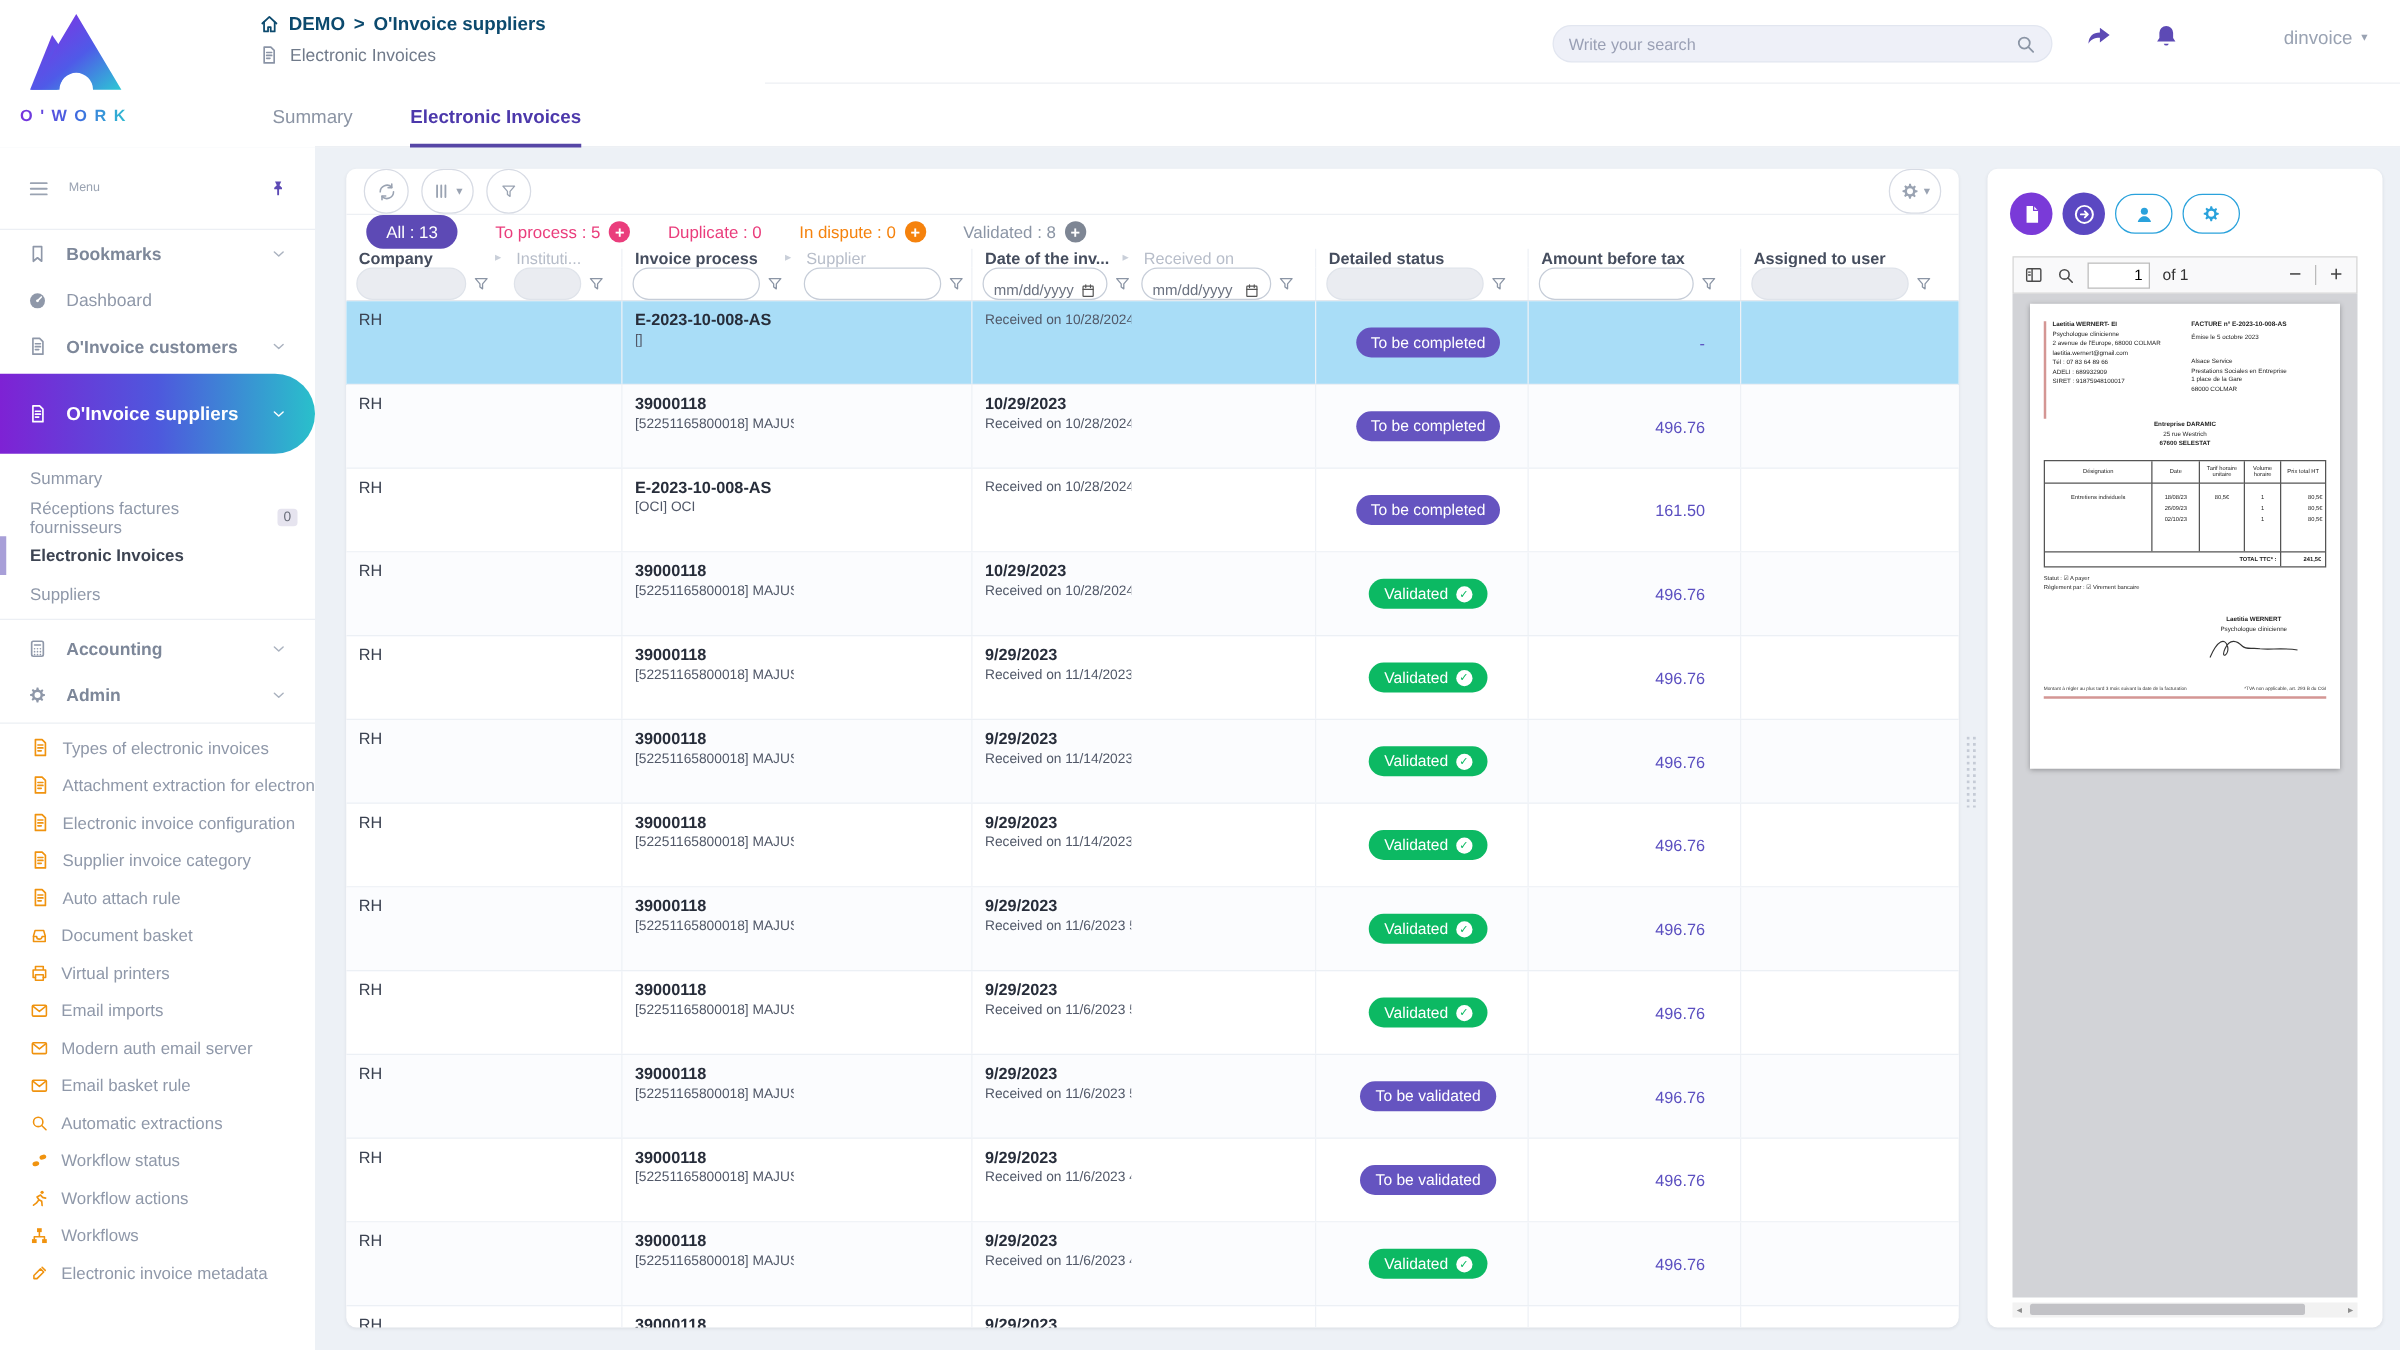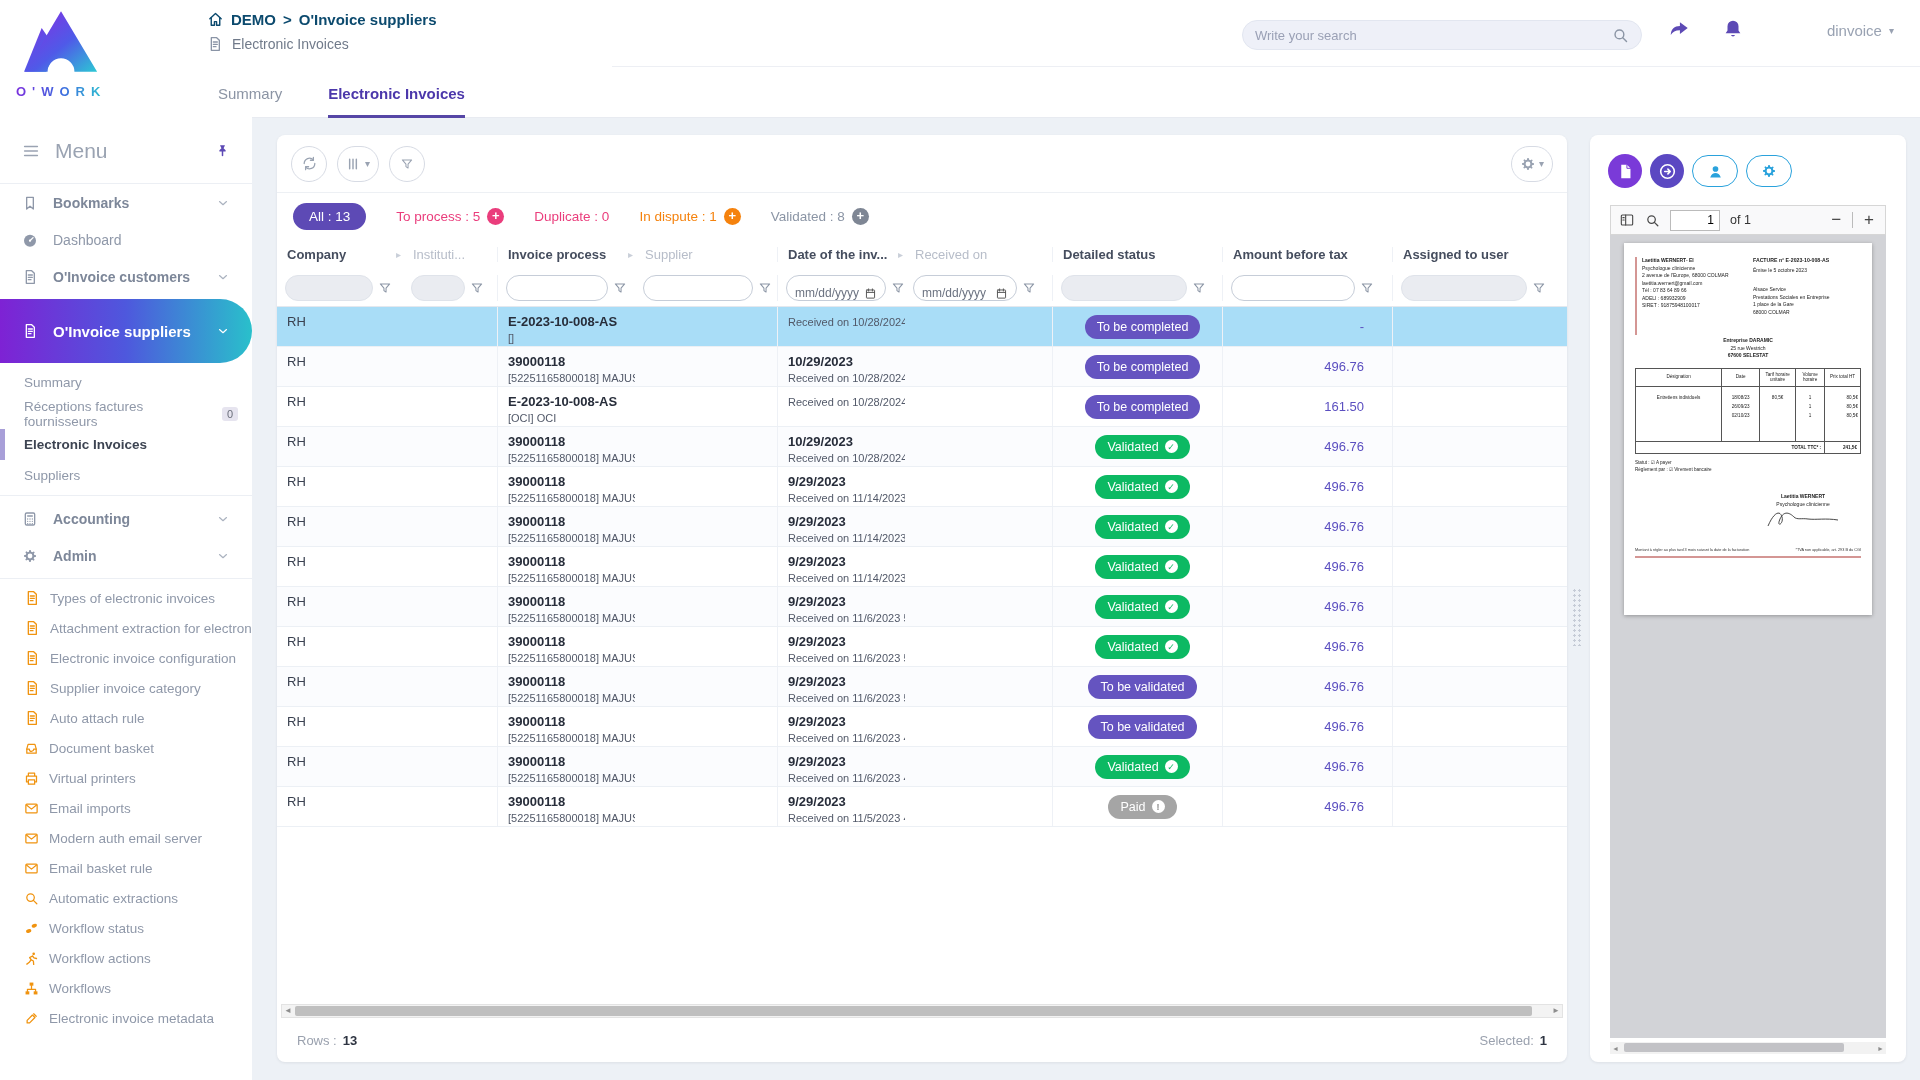--- a/index.html
+++ b/index.html
@@ -25,21 +25,21 @@
   #search input::placeholder{color:#9aa0b5}
   .top-ic{position:absolute;top:18px;color:#5d4ab5;cursor:pointer}
   #user-menu{position:absolute;right:26px;top:22px;font-size:15px;color:#99a2b2;display:flex;gap:7px;align-items:center;cursor:pointer}
   #page-tabs{position:absolute;left:218px;bottom:0;display:flex;gap:46px}
   .ptab{font-size:15px;color:#8b94a4;padding-bottom:13px;cursor:pointer}
   .ptab.act{color:#4c38ab;font-weight:bold;border-bottom:3px solid #5646a6}
 
   
   #sidebar{position:absolute;left:0;top:118px;width:252px;height:962px;background:#fff;overflow:hidden}
   .sb-menu{height:66px;display:flex;align-items:center;padding:0 22px;border-bottom:1px solid #eceff4;color:#9aa3b2}
-  .sb-menu .lbl{font-size:21px;margin-left:15px;flex:1}
+  .sb-menu .lbl{font-size:10px;margin-left:15px;flex:1}
   .sb-item{height:37px;display:flex;align-items:center;padding:0 22px;font-size:14px;color:#8f98a9;cursor:pointer}
   .sb-item .lbl{margin-left:15px;flex:1;white-space:nowrap}
   .sb-item.b .lbl{font-weight:bold;color:#7d8799}
   .sb-active{height:64px;display:flex;align-items:center;padding:0 22px;margin:4px 0;cursor:pointer;
     background:linear-gradient(90deg,#7e22d4,#4e58dd,#29c0cb);color:#fff;border-radius:0 32px 32px 0}
   .sb-active .lbl{margin-left:15px;flex:1;font-weight:bold;font-size:15px}
   .sb-sub{height:31px;display:flex;align-items:center;padding:0 14px 0 24px;font-size:13.5px;color:#8f98a9;cursor:pointer;position:relative}
   .sb-sub.act{color:#3d4452;font-weight:bold}
   .sb-sub.act::before{content:"";position:absolute;left:0;top:0;bottom:0;width:5px;background:#a89fd8}
   .sb-sub .badge{margin-left:8px;background:#e6e4ef;color:#6b6f7b;font-size:11px;border-radius:3px;padding:1px 5px}
@@ -71,21 +71,21 @@
   #thead>div.gray{color:#b7bdc9;font-weight:normal}
   .sortc{color:#c9cfd9;font-size:10px;margin-left:auto;margin-right:2px}
   #tfilter{height:38px;align-items:center;border-bottom:1px solid #e4e8ee}
   .fcell{display:flex;align-items:center;gap:5px;padding-left:8px}
   .fpill{height:26px;border-radius:13px;border:1px solid #dfe3ea;background:#eaecf1}
   .fpill.en{background:#fff;border-color:#c6cdd8}
   .fdate{height:26px;border-radius:13px;border:1px solid #c6cdd8;background:#fff;display:flex;align-items:flex-end;
     justify-content:space-between;padding:0 8px;font-size:12px;color:#6b7280;gap:4px}
 
   #rows{flex:none}
-  .trow{height:40px;border-bottom:1px solid #ecf0f5;cursor:pointer}
+  .trow{height:67px;border-bottom:1px solid #ecf0f5;cursor:pointer}
   .trow:nth-child(even){background:#fbfcfe}
   .trow.sel{background:#a9ddf7}
   .trow>div{padding:7px 0 0 10px;overflow:hidden;white-space:nowrap}
   .tgrid>:nth-child(3),.tgrid>:nth-child(5),.tgrid>:nth-child(7),
   .tgrid>:nth-child(8),.tgrid>:nth-child(9){border-left:1px solid #eef1f6}
   .trow .l1{font-size:13px;font-weight:bold;color:#272d3a}
   .trow .l2{font-size:11px;color:#515868;margin-top:3px}
   .c-company{font-size:13px;color:#3a4150}
   .c-status{display:flex;align-items:center;justify-content:center;padding-top:0!important}
   .bdg{display:inline-flex;align-items:center;gap:6px;color:#fff;font-size:12.5px;border-radius:14px;padding:5px 12px}
@@ -521,21 +521,21 @@
         <span>All : 13</span>
       </div>
       <div class="chip pink">
         <span>To process : 5</span>
         <span class="plus pink">+</span>
       </div>
       <div class="chip pink">
         <span>Duplicate : 0</span>
       </div>
       <div class="chip orange">
-        <span>In dispute : 1</span>
+        <span>In dispute : 0</span>
         <span class="plus orange">+</span>
       </div>
       <div class="chip gray">
         <span>Validated : 8</span>
         <span class="plus gray">+</span>
       </div>
     </div>
   <div id="thead" class="tgrid">
       <div>
         <span>Company</span>

